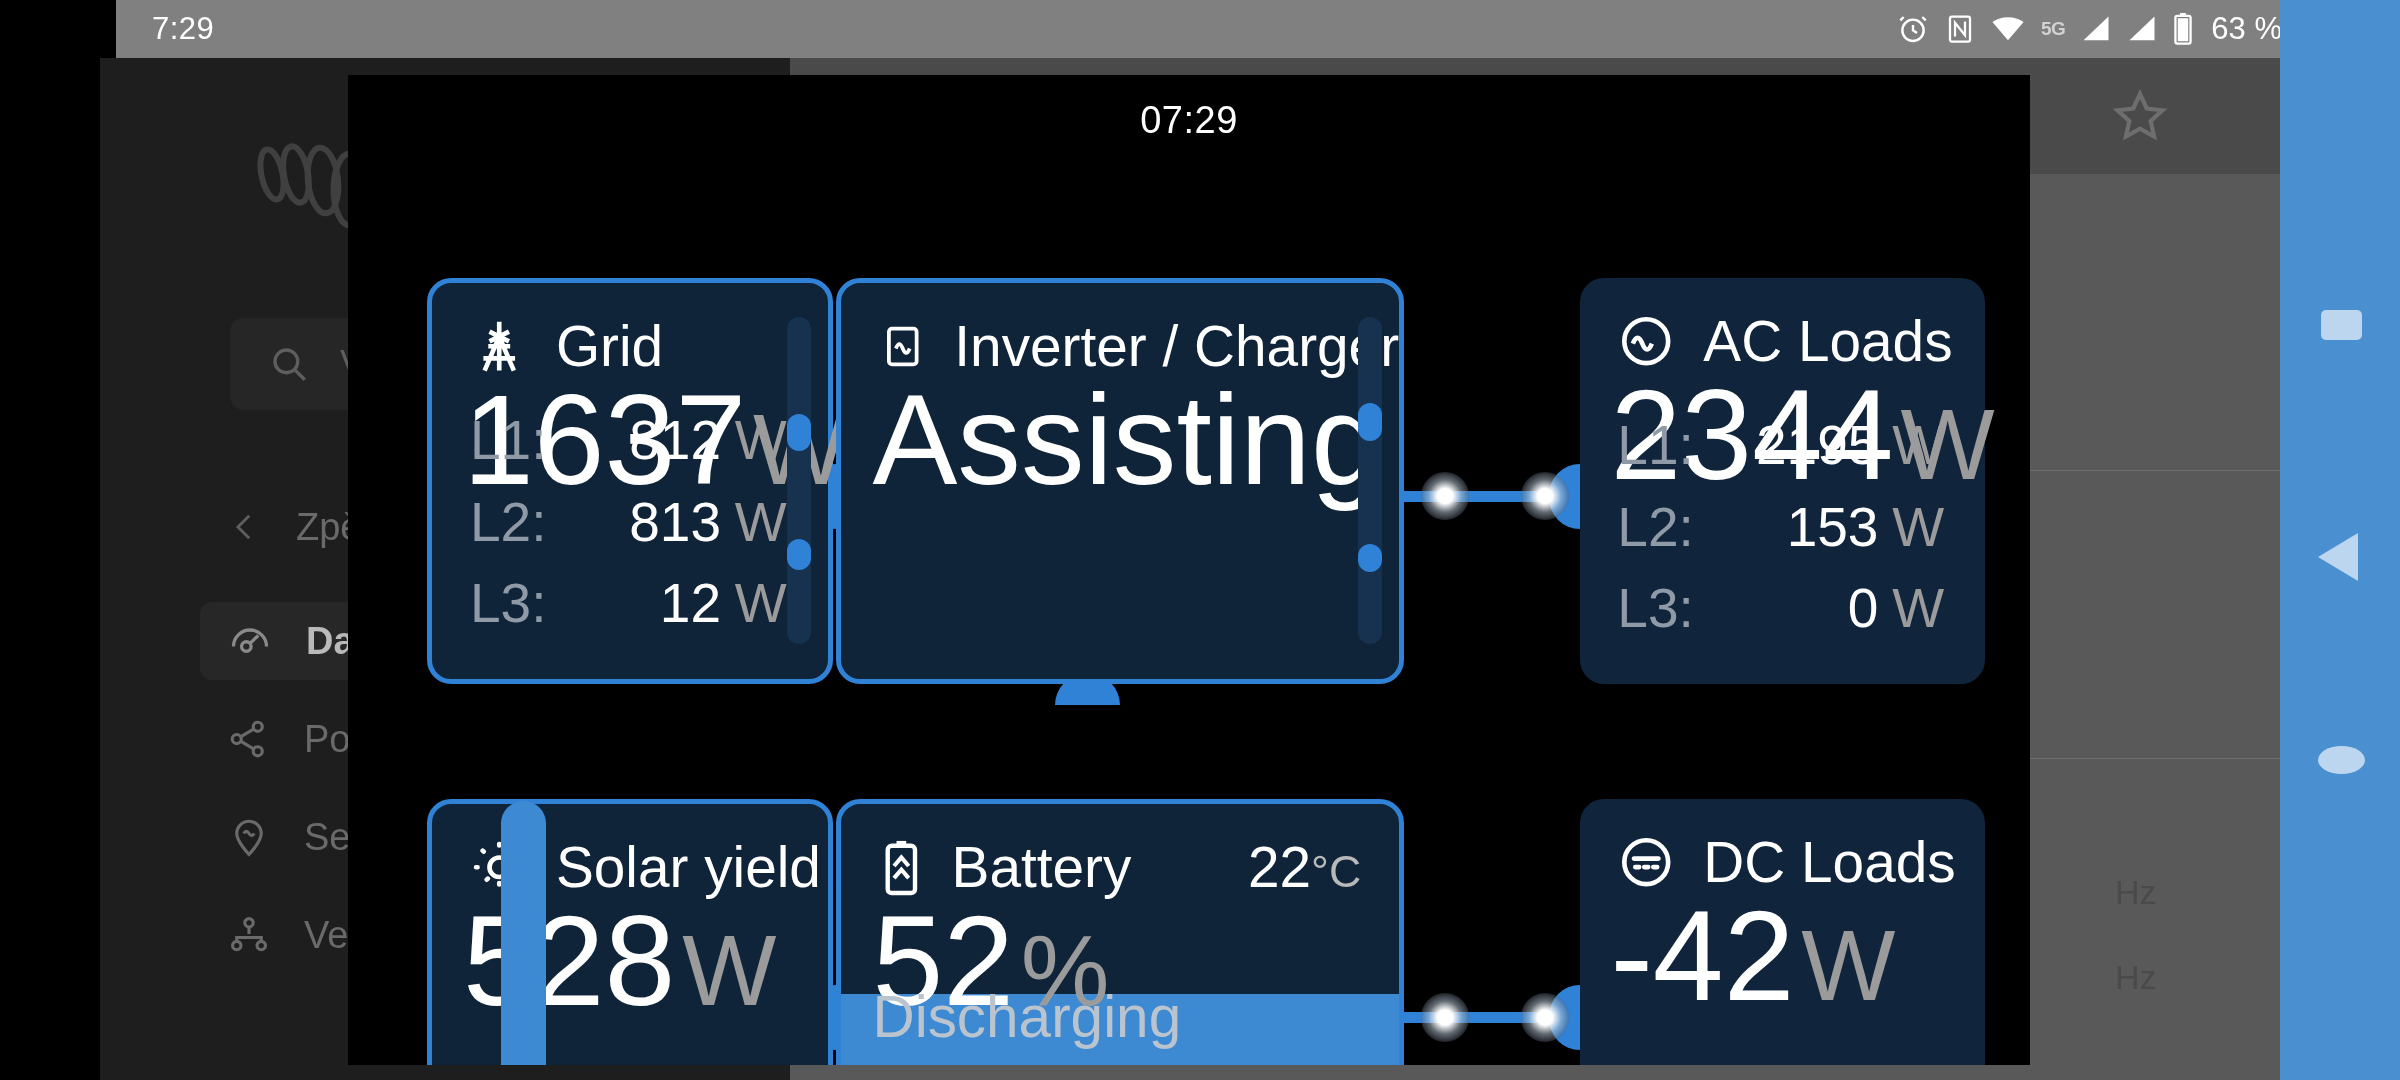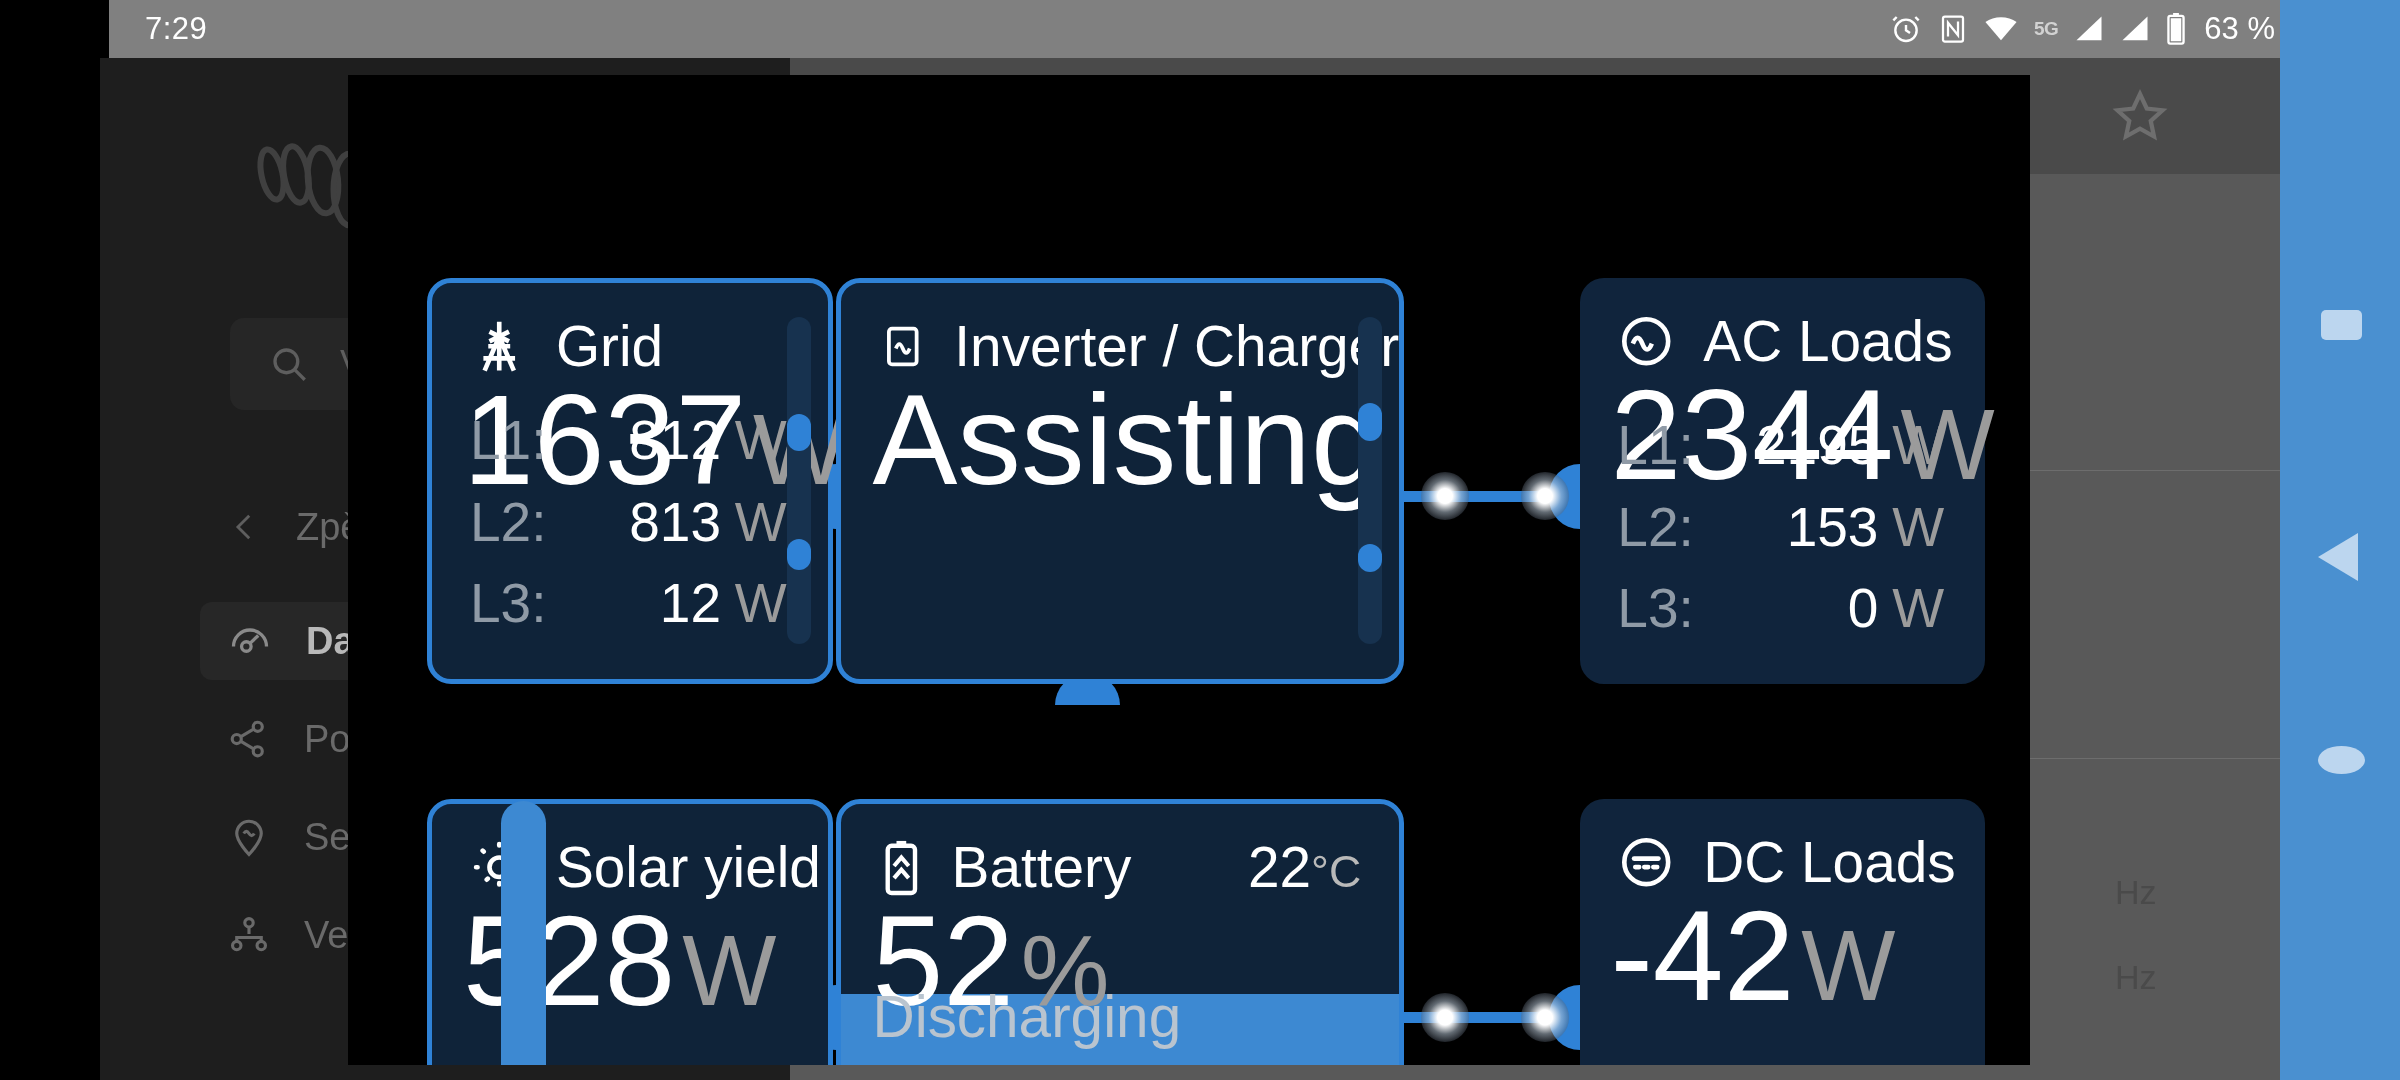--- a/index.html
+++ b/index.html
@@ -6,21 +6,21 @@
   html,body {
     width:2400px; height:1080px; overflow:hidden;
     background:#000;
     font-family:"Liberation Sans", sans-serif;
     -webkit-font-smoothing:antialiased;
   }
   #screen { position:relative; width:2400px; height:1080px; background:#000; }
 
   
   #statusbar {
-    position:absolute; left:109px; top:0; width:2180px; height:58px;
+    position:absolute; left:116px; top:0; width:2180px; height:58px;
     background:#808080; display:flex; align-items:center;
     padding:0 14px 0 36px; color:#fff;
   }
   #statusbar .clock { font-size:31px; letter-spacing:.5px; }
   #statusbar .sysicons { margin-left:auto; display:flex; align-items:center; gap:16px; }
   .sysicon { display:block; }
   .batt-pct { font-size:31px; margin-left:2px; }
   .tag5g { font-size:19px; color:#d2d2d2; font-weight:bold; letter-spacing:-.5px;}
 
   
@@ -229,20 +229,21 @@
     </div>
   </div>
 
   <div id="navbar">
     <div class="nav-recents"></div>
     <div class="tri"></div>
     <div class="nav-home" style="top:746px;"></div>
   </div>
 
   <div id="dialog">
+    <div class="dtitle">07:29</div>
 
     <div class="conn" style="left:162px; top:242px; width:114px; height:6px;"></div>
     <div class="cap" style="left:154px; top:226px; width:18px; height:38px; border-radius:0 19px 19px 0;"></div>
     <div class="cap" style="left:266px; top:226px; width:18px; height:38px; border-radius:19px 0 0 19px;"></div>
     <div class="dot" style="left:192px; top:231px;"></div>
     <div class="dot" style="left:244px; top:231px;"></div>
 
     <div class="conn" style="left:598px; top:242px; width:110px; height:6px;"></div>
     <div class="cap" style="left:590px; top:226px; width:18px; height:38px; border-radius:0 19px 19px 0;"></div>
     <div class="cap" style="left:698px; top:226px; width:18px; height:38px; border-radius:19px 0 0 19px;"></div>

